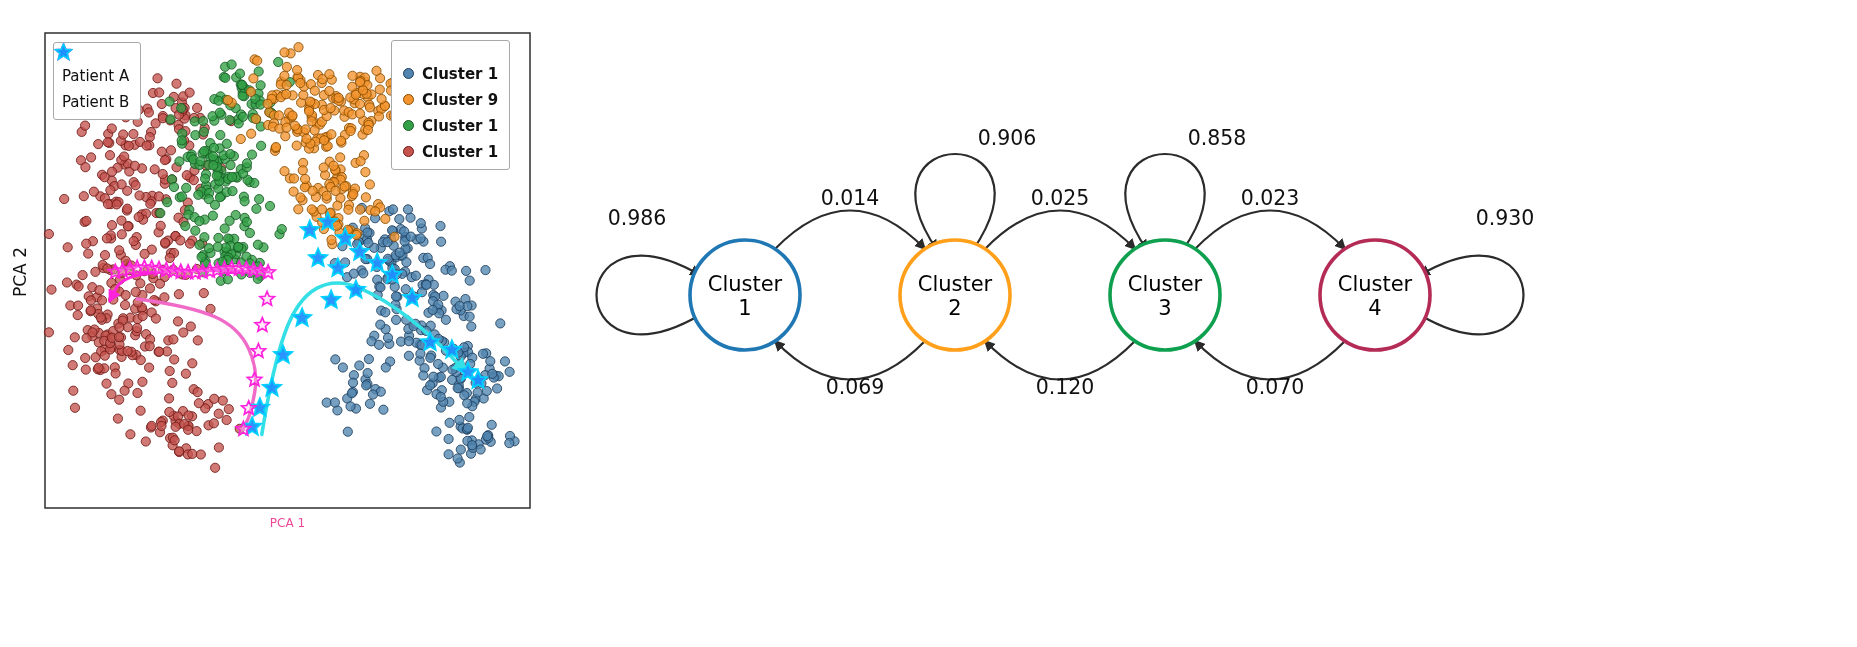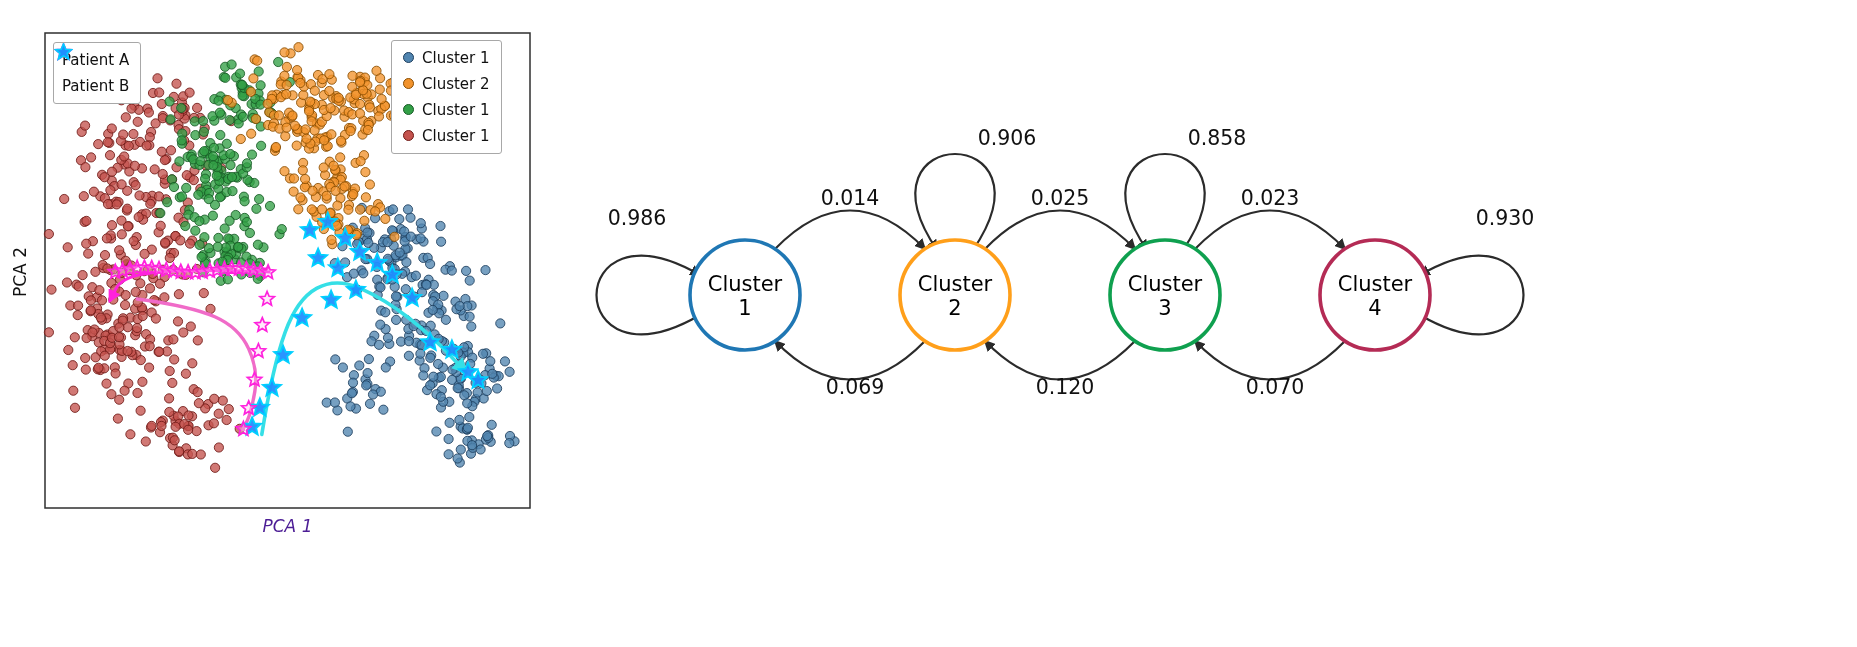--- a/index.html
+++ b/index.html
@@ -1,26 +1,26 @@
 <!DOCTYPE html>
 <html><head>
 <meta charset="utf-8">
 <style>
   html,body { margin:0; padding:0; background:#ffffff; font-family:"DejaVu Sans","Liberation Sans",sans-serif; }
   .figure { position:relative; width:1857px; height:647px; background:#ffffff; overflow:hidden; }
   .pca-panel { position:absolute; left:0; top:0; width:560px; height:647px; }
   .diagram-panel { position:absolute; left:560px; top:0; width:1297px; height:647px; }
   .pca-panel svg, .diagram-panel svg { position:absolute; left:0; top:0; }
   svg text { font-family:"DejaVu Sans","Liberation Sans",sans-serif; }
-  .xlabel { position:absolute; left:45px; top:516px; width:485px; text-align:center; font-size:17px; color:#4c1d95;font-style:italic; }
+  .xlabel { position:absolute; left:45px; top:516px; width:485px; text-align:center; font-size:12px; color:#ec4899; }
   .ylabel { position:absolute; left:-9px; top:262px; width:58px; height:20px; text-align:center; font-size:17px; color:#111; transform:rotate(-90deg); }
-  .legend { position:absolute; background:#ffffff; border:1px solid #a8a8a8; border-radius:3px; padding:4px 11px 5px 8px; display:flex; flex-direction:column; gap:1px; z-index:5; }
+  .legend { position:absolute; background:#ffffff; border:1px solid #a8a8a8; border-radius:3px; padding:20px 11px 5px 8px; display:flex; flex-direction:column; gap:1px; z-index:5; }
   .legend-item { display:flex; align-items:center; gap:8px; font-size:15px; color:#111; height:25px; white-space:nowrap; }
   .legend.patients { left:53px; top:42px; }
-  .legend.clusters { left:391px; top:40px; }
+  .legend.clusters { left:391px; top:40px;font-weight:bold; }
   .legend-star { width:19px; height:18px; flex:0 0 auto; }
   .legend-dot { width:11px; height:11px; border-radius:50%; border:1.4px solid #333; box-sizing:border-box; flex:0 0 auto; margin-left:3px; }
 </style>
 </head>
 <body>
 
 <div class="figure">
 
   <div class="pca-panel">
     <svg id="pca-svg" width="560" height="647" viewBox="0 0 560 647">
@@ -1191,21 +1191,21 @@
       </div>
     </div>
 
     <div class="legend clusters">
       <div class="legend-item">
         <span class="legend-dot" style="background: rgb(81, 133, 176); border-color: rgb(29, 62, 94);"></span>
         <span>Cluster 1</span>
       </div>
       <div class="legend-item">
         <span class="legend-dot" style="background: rgb(242, 147, 45); border-color: rgb(138, 77, 0);"></span>
-        <span>Cluster 2</span>
+        <span>Cluster 9</span>
       </div>
       <div class="legend-item">
         <span class="legend-dot" style="background: rgb(51, 160, 71); border-color: rgb(23, 92, 38);"></span>
         <span>Cluster 1</span>
       </div>
       <div class="legend-item">
         <span class="legend-dot" style="background: rgb(196, 83, 78); border-color: rgb(112, 26, 22);"></span>
         <span>Cluster 1</span>
       </div>
     </div>

